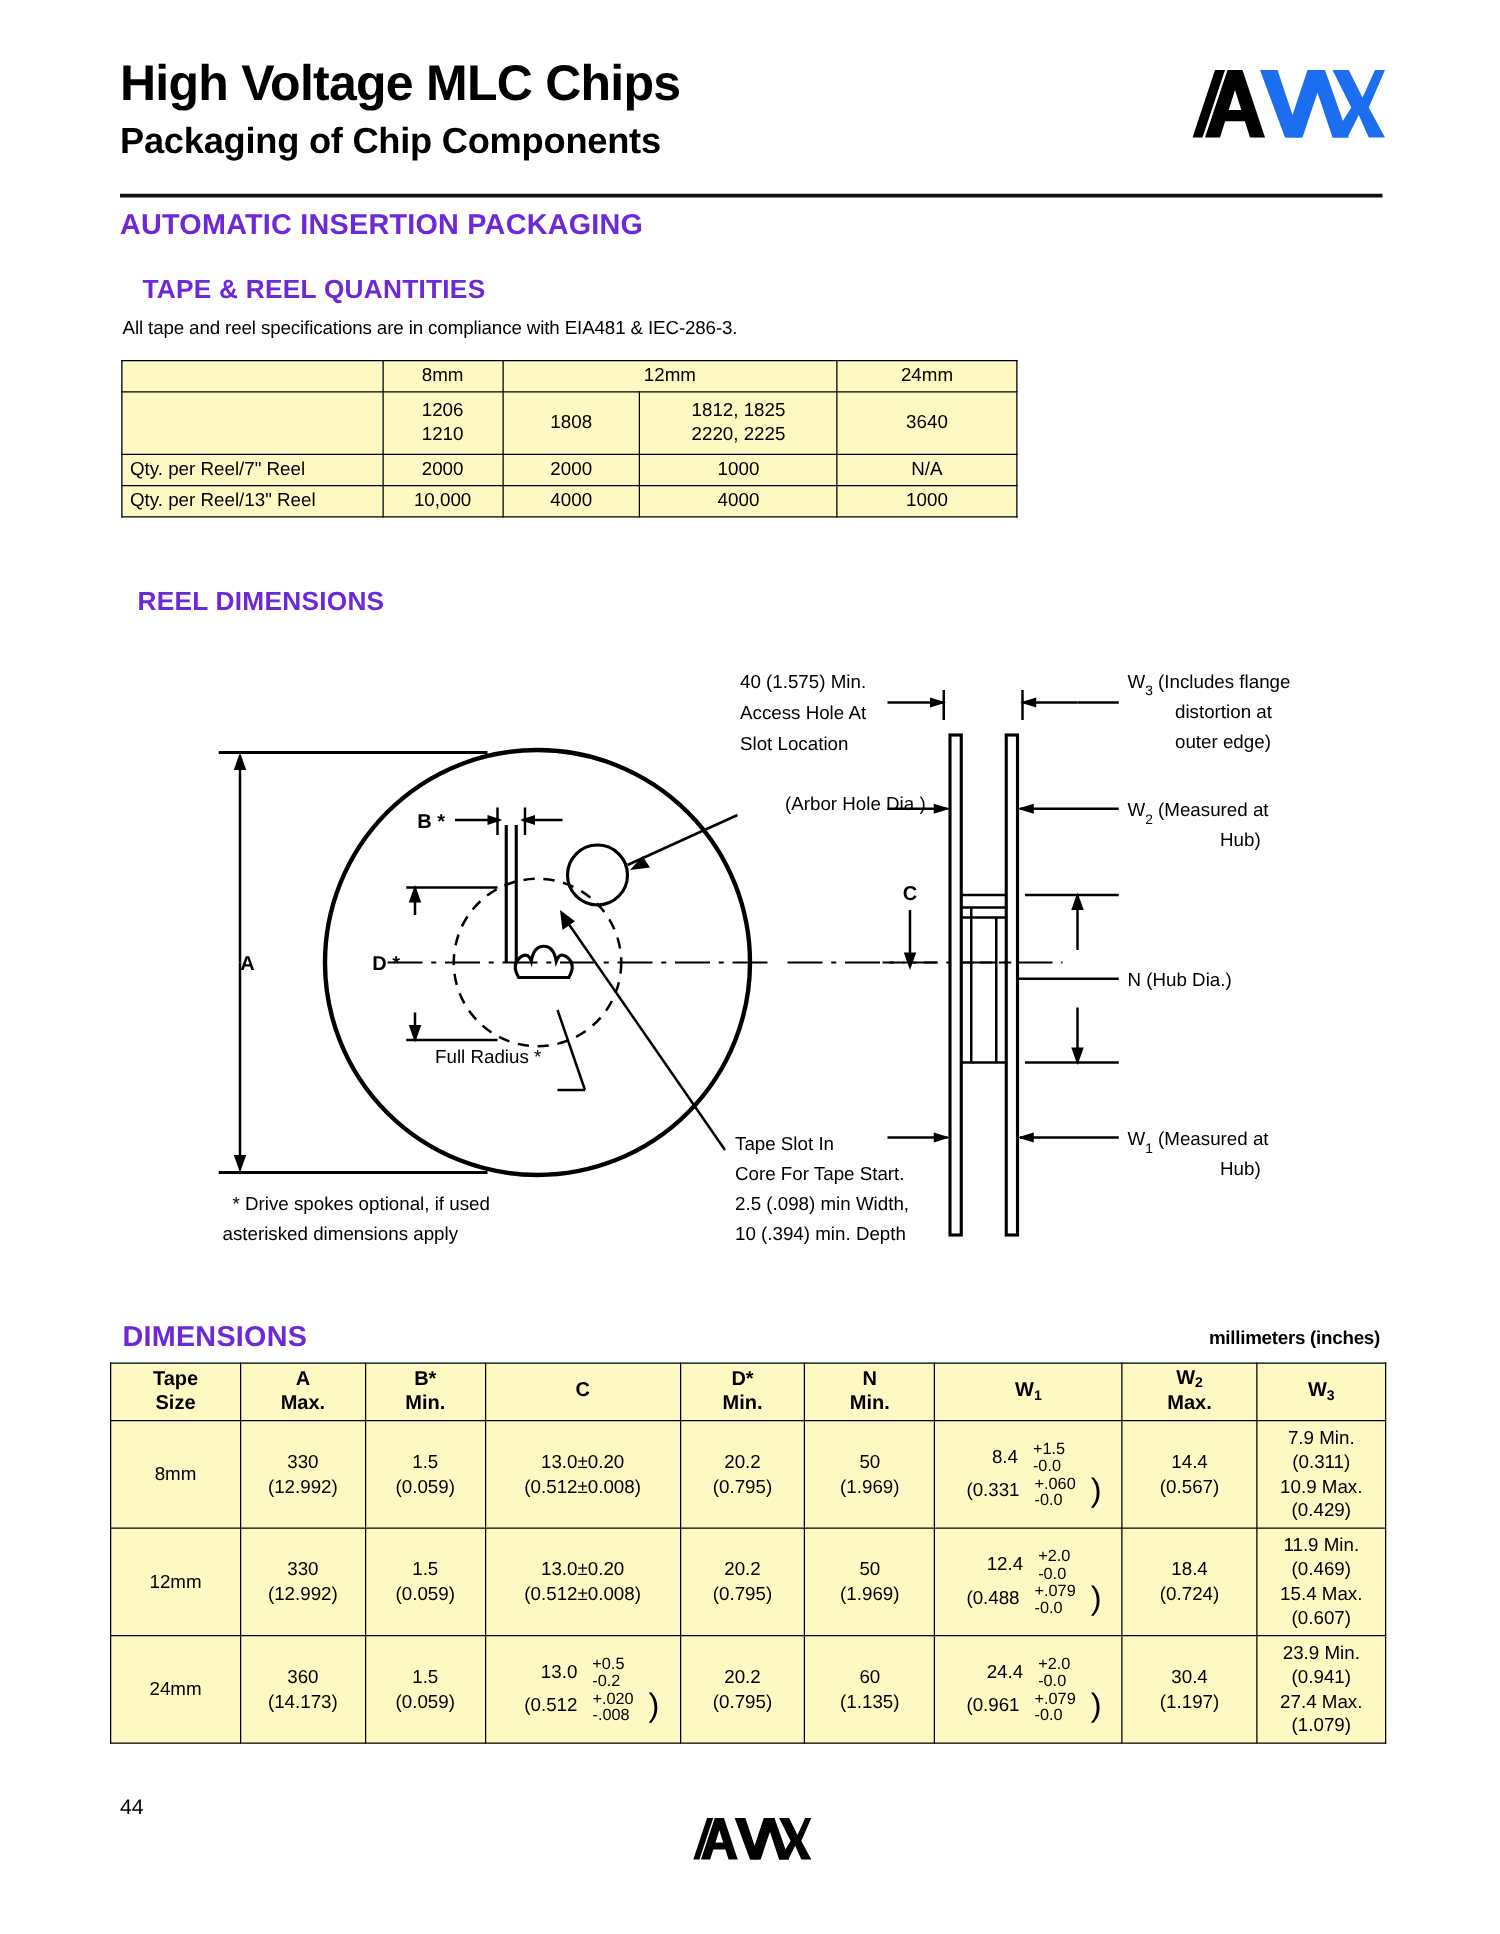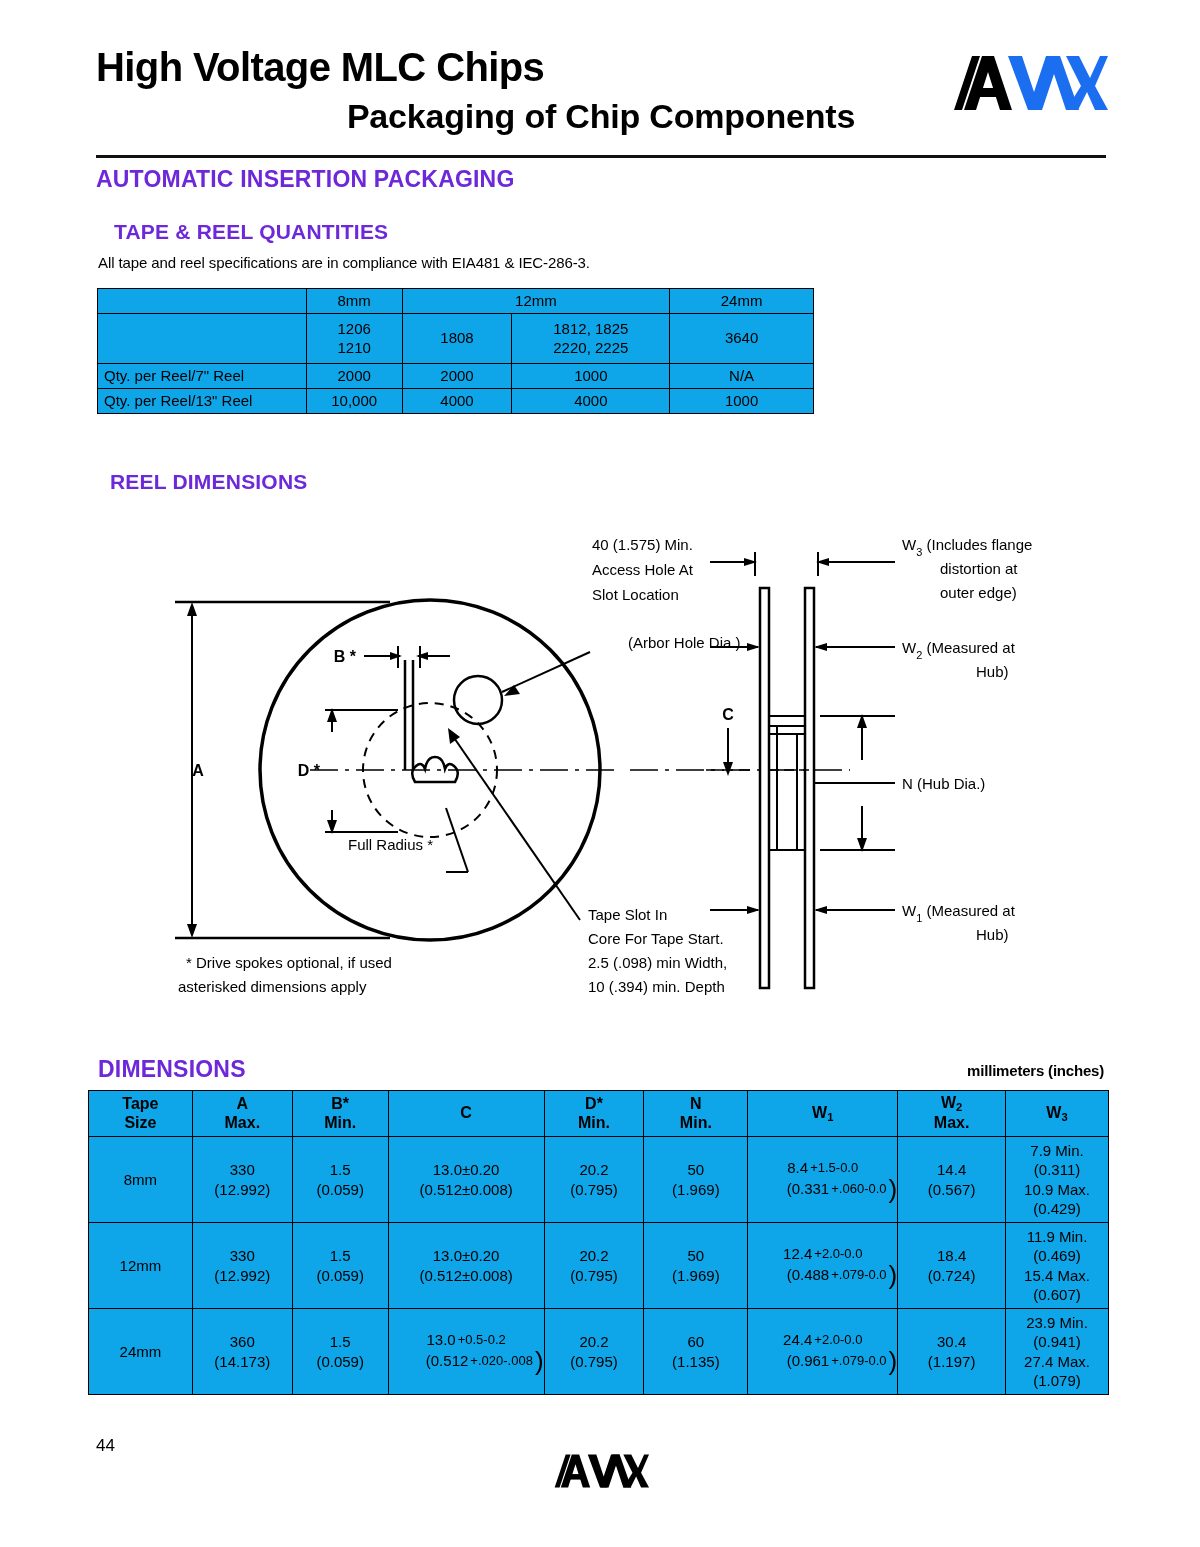--- a/index.html
+++ b/index.html
@@ -14,22 +14,22 @@
   }
   .page { position: relative; width: 1200px; height: 1547px; padding: 0; }
 
   
   .header { position: absolute; left: 96px; top: 46px; width: 1010px; }
   .title {
     font-size: 40px; font-weight: bold; letter-spacing: -0.6px;
     line-height: 1.05; margin: 0;
   }
   .subtitle {
-    font-size: 34px; font-weight: bold; letter-spacing: -0.2px;
-    margin: 10px 0 14px 0; line-height: 1.1; text-align: center;
+    font-size: 29px; font-weight: bold; letter-spacing: -0.2px;
+    margin: 10px 0 14px 0; line-height: 1.1;
   }
   .rule { position: absolute; left: 96px; top: 155px; width: 1010px; height: 3px; background: #111; }
 
   
   .avx-logo { position: absolute; right: 92px; top: 52px; width: 160px; height: 62px; }
   .avx-logo svg { display: block; width: 100%; height: 100%; }
 
   
   .sec-head {
     color: #6d28d9; font-weight: bold; font-size: 23px;
@@ -51,26 +51,26 @@
   }
 
   
   table.grid {
     border-collapse: collapse;
     background: #aaf7f2;
     position: absolute;
   }
   table.grid td, table.grid th {
     border: 1.5px solid #000;
-    background: #0ea5e9;
+    background: #fef9c3;
     text-align: center;
     vertical-align: middle;
     font-size: 15px;
     font-weight: normal;
-    padding: 2px 0;
+    padding: 2px 16px;
     line-height: 1.25;
   }
 
   
   #qty-table { left: 97px; top: 288px; width: 717px; }
   #qty-table td { height: 25px; }
   #qty-table td.lbl { text-align: left; padding-left: 6px; font-size: 15px; }
   #qty-table td.sizes { height: 50px; }
   #qty-table .c0 { width: 209px; }
   #qty-table .c1 { width: 96px; }
@@ -90,24 +90,24 @@
   #dim-table .w-b    { width: 96px; }
   #dim-table .w-c    { width: 156px; }
   #dim-table .w-d    { width: 100px; }
   #dim-table .w-n    { width: 104px; }
   #dim-table .w-w1   { width: 150px; }
   #dim-table .w-w2   { width: 108px; }
   #dim-table .w-w3   { width: 103px; }
   sub { font-size: 70%; vertical-align: -0.25em; }
 
   
-  .tol { display: inline-flex; align-items: center; justify-content: center; gap: 2px; }
+  .tol { display: inline-flex; align-items: center; justify-content: center; gap: 12px; }
   .tol .base { font-size: 15px; }
   .tol .stack {
-    display: inline-flex; flex-direction: row; align-items: flex-start;
+    display: inline-flex; flex-direction: column; align-items: flex-start;
     font-size: 13px; line-height: 1.05;
   }
   .paren-row { display: flex; align-items: center; justify-content: flex-end; }
   .big-paren { font-size: 26px; line-height: 0.9; }
 
   
   #diagram { position: absolute; left: 150px; top: 520px; width: 980px; height: 520px; }
   #diagram svg { display: block; }
 
   .dg-text { font-family: "Liberation Sans", sans-serif; font-size: 15px; fill: #000; }

